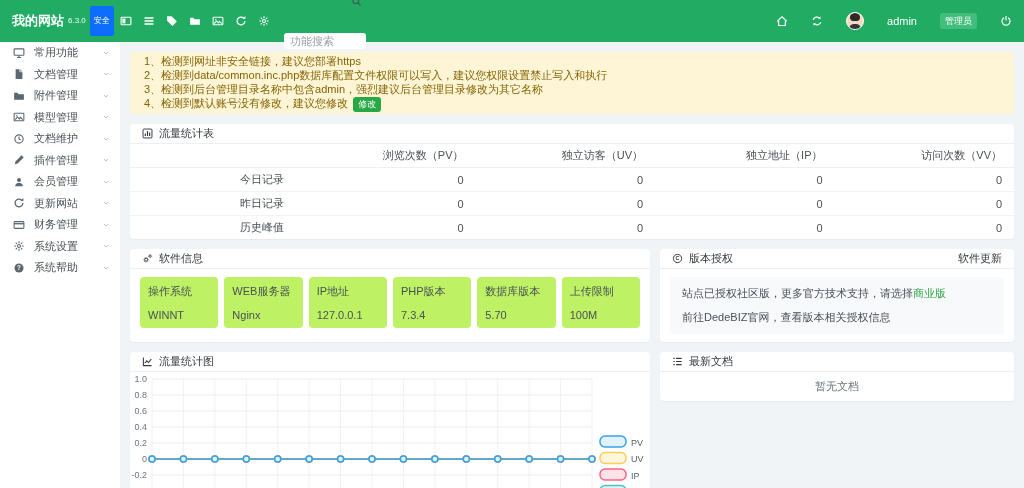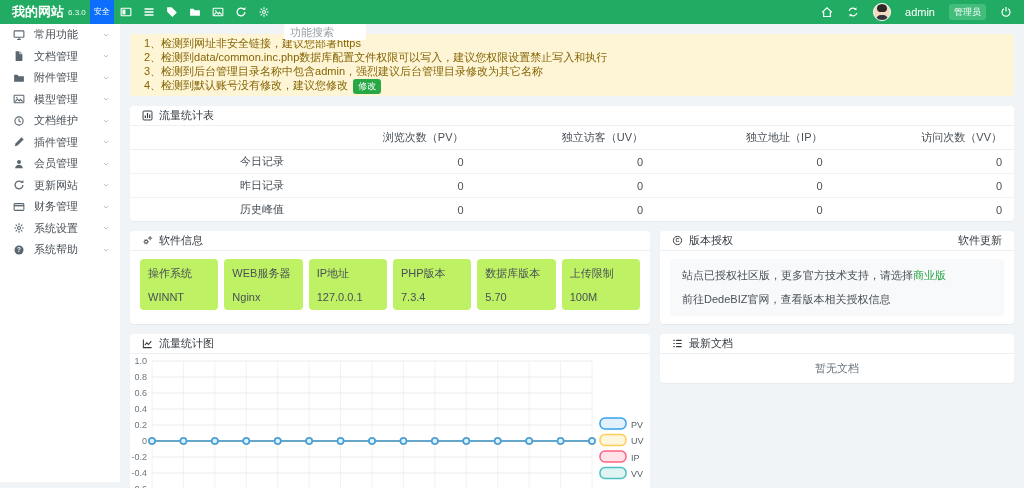--- a/index.html
+++ b/index.html
@@ -1,33 +1,33 @@
 <!DOCTYPE html>
 <html><head>
 <meta charset="utf-8">
 <style>
   * { box-sizing: border-box; margin: 0; padding: 0; }
   html,body { width:1024px; height:488px; overflow:hidden; }
   body { background:#f1f4f6; font-family:"Liberation Sans","DejaVu Sans",sans-serif; }
   svg { display:block; }
 
   
-  .topbar { height:24px; background:#22ab63; display:flex; align-items:center; color:#fff; }
+  .topbar { height:42px; background:#22ab63; display:flex; align-items:center; color:#fff; }
   .brand { width:112px; padding-left:12px; display:flex; align-items:center; gap:4px; white-space:nowrap; }
   .brand-name { font-size:13px; font-weight:bold; }
   .brand-ver { font-size:8px; opacity:.95; }
   .badge-safe { background:#0d6efd; color:#fff; font-size:8px; padding:11px 4px; border-radius:2px; line-height:1.1; }
   .quick-icons { display:flex; gap:11px; margin-left:8px; align-items:center; }
   .ticon { width:12px; height:12px; color:#fff; cursor:pointer; }
   .ticon svg, .sicon svg, .chev svg, .hicon svg, .search-icon svg { width:100%; height:100%; }
   .search-wrap { position:relative; margin-left:14px; }
   .search-input { width:82px; height:16px; border:none; border-radius:3px; font-size:11px; padding:0 18px 0 6px; color:#495057; outline:none;margin-top:39px; }
   .search-input::placeholder { color:#9aa0a6; }
   .search-icon { position:absolute; right:4px; top:2.5px; width:11px; height:11px; color:#495057; }
-  .top-right { margin-left:auto; display:flex; align-items:center; gap:14px; padding-right:12px; }
+  .top-right { margin-left:auto; display:flex; align-items:center; gap:23px; padding-right:12px; }
   .avatar { width:18px; height:18px; border-radius:50%; background:#f3d9c0; border:1px solid #fff; position:relative; overflow:hidden; flex:none; }
   .avatar::before { content:''; position:absolute; top:0; left:3px; right:3px; height:8px; background:#2d2a28; border-radius:50% 50% 45% 45%; }
   .avatar::after { content:''; position:absolute; bottom:-1px; left:2px; right:2px; height:6px; background:#33373d; border-radius:5px 5px 0 0; }
   .admin-name { font-size:11px; }
   .badge-role { background:#43bd7c; color:#fff; font-size:9px; padding:1.5px 5px; border-radius:3px; }
 
   
   .layout { display:flex; height:458px; }
   .sidebar { width:120px; background:#fff; flex:none; }
   .side-item { height:21.5px; display:flex; align-items:center; padding:0 10px 0 13px; font-size:11px; color:#495057; cursor:pointer; }

